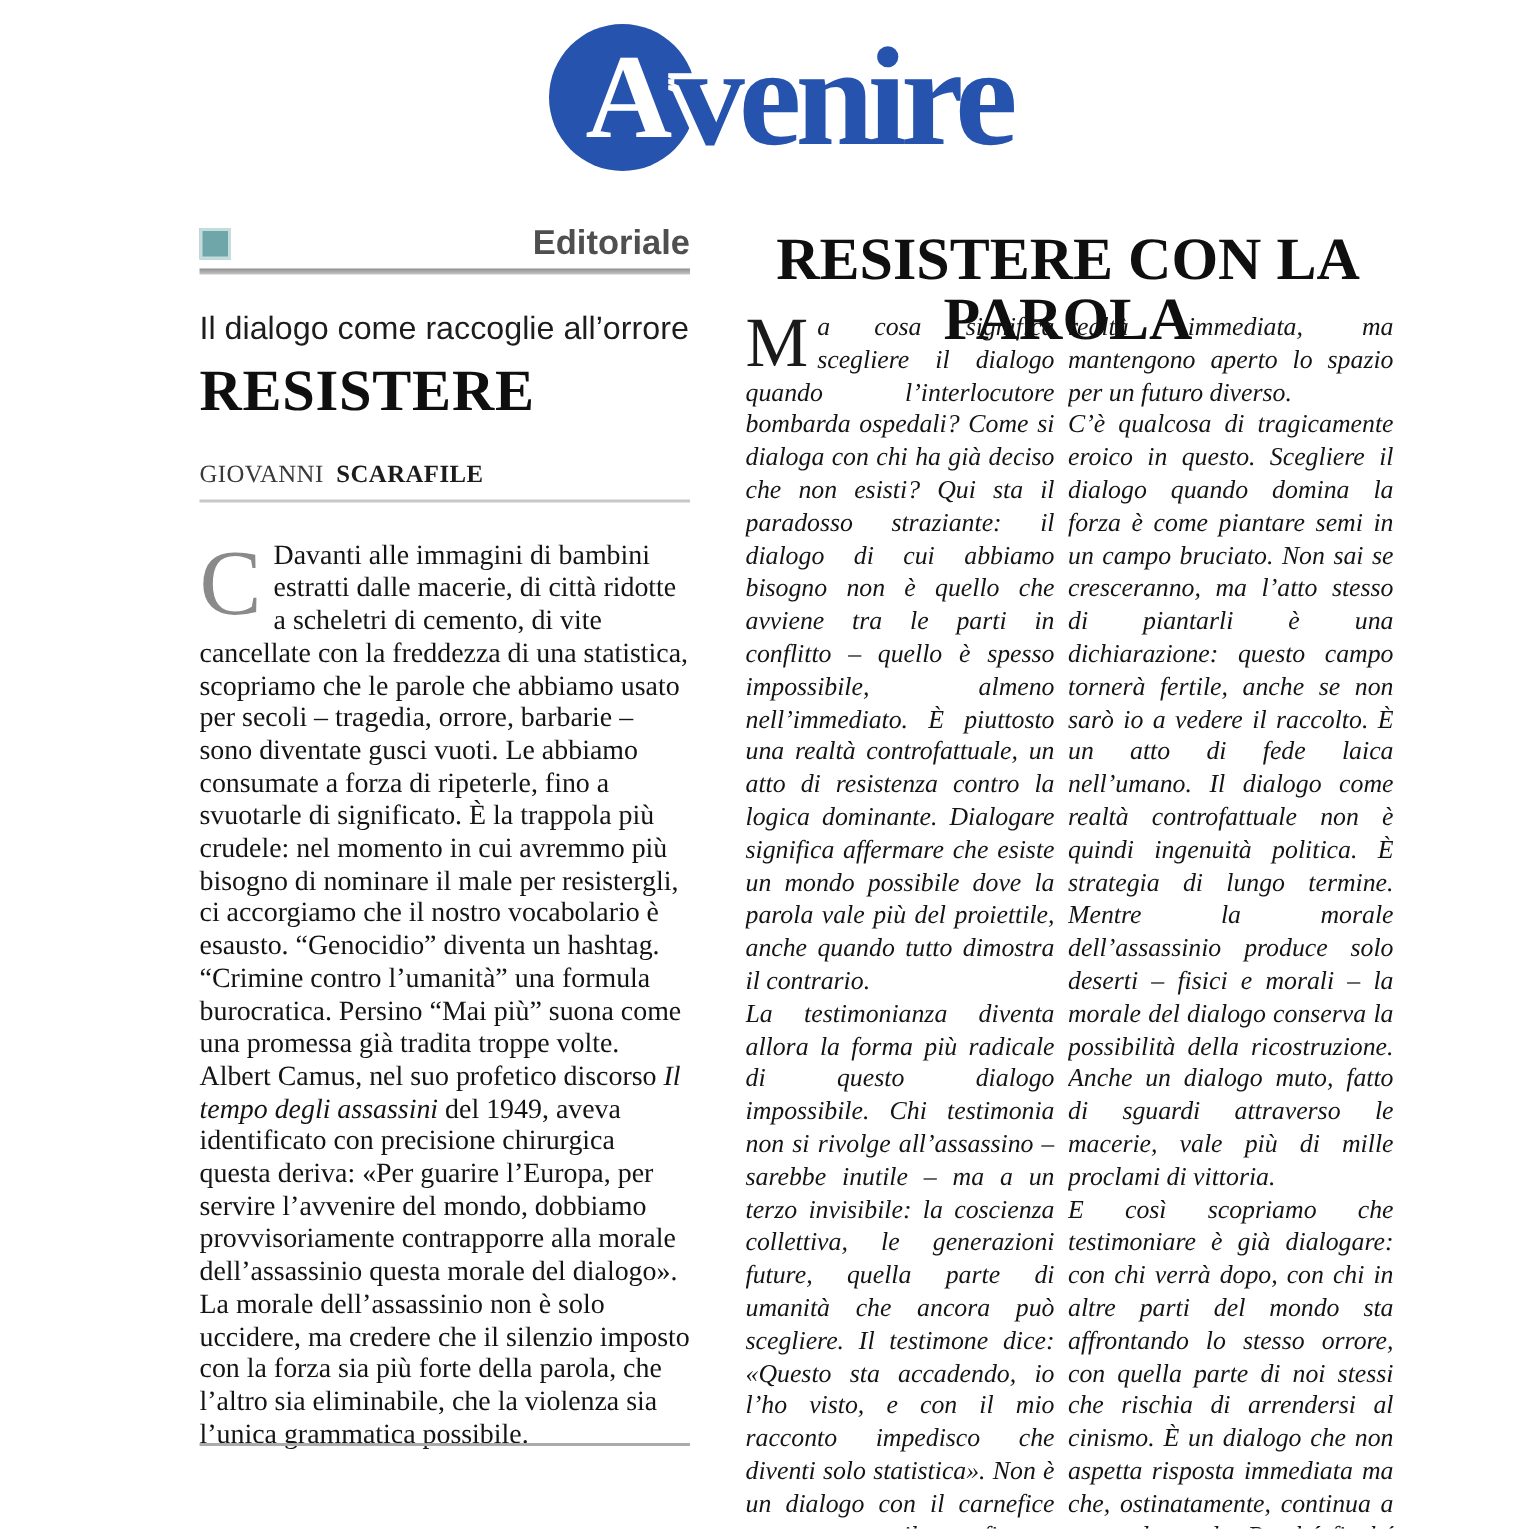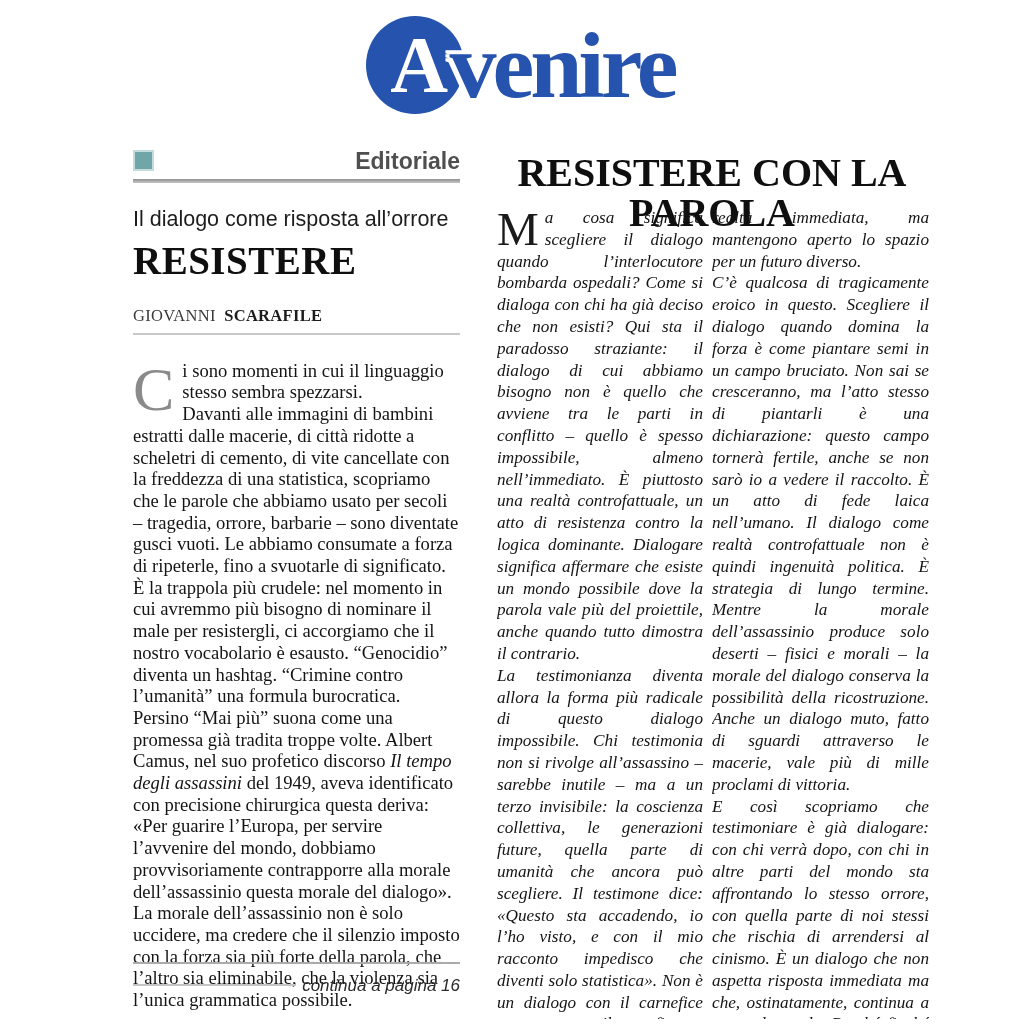--- a/index.html
+++ b/index.html
@@ -15,21 +15,21 @@
     position:absolute;left:50%;top:50%;transform:translate(-42%,-50%);
     font-family:"Liberation Serif",serif;font-weight:700;font-size:80px;line-height:1;color:#ffffff;
   }
   .logo-rest{
     font-family:Liberation Serif, serif;font-weight:700;font-size:94px;line-height:.9;
     color:#2653ad;letter-spacing:-4px;margin-left:-14px;position:relative;
     text-shadow:-4px 0 0 #ffffff,-4px 4px 0 #ffffff,-4px -4px 0 #ffffff;
   }
   
   .left-col{position:absolute;left:133px;top:150px;width:327px;}
-  .section-row{display:flex;justify-content:space-between;align-items:flex-start;}
+  .section-row{display:flex;justify-content:space-between;align-items:flex-end;}
   .teal-square{width:21px;height:21px;background:#6fa6aa;border:2px solid #c5dcdd;box-sizing:border-box;}
   .section-label{font-family:"Liberation Sans",sans-serif;font-weight:700;font-size:23px;color:#4f4f4f;line-height:1;}
   .rule-thick{height:4px;background:linear-gradient(#8f8f8f,#c6c6c6);margin-top:6px;}
   .kicker{margin-top:24px;font-family:"Liberation Sans",sans-serif;font-size:21.5px;color:#1d1d1d;}
   .headline{margin-top:8px;font-size:39px;font-weight:700;line-height:1.07;color:#0f0f0f;letter-spacing:.5px;}
   .byline{margin-top:24px;font-family:Liberation Serif, serif;font-size:16.5px;letter-spacing:.3px;color:#222;}
   .byline .first{font-weight:400;color:#3a3a3a;}
   .byline .last{font-weight:700;color:#1c1c1c;margin-left:4px;}
   .rule-thin{height:2px;background:#c8c8c8;margin-top:7px;}
   .left-body{margin-top:25px;font-size:18.6px;line-height:21.7px;color:#141414;}
@@ -68,45 +68,40 @@
   </div>
 </header>
 
 <section class="left-col">
   <div class="section-row">
     <span class="teal-square"></span>
     <span class="section-label">Editoriale</span>
   </div>
   <div class="rule-thick"></div>
 
-  <div class="kicker">Il dialogo come risposta all’orrore</div>
+  <div class="kicker">Il dialogo come raccoglie all’orrore</div>
 
   <h1 class="headline" style="margin:8px 0 0 0;">
     <span>RESISTERE</span><br>
   </h1>
 
   <div class="byline">
     <span class="first">GIOVANNI</span>
     <span class="last">SCARAFILE</span>
   </div>
   <div class="rule-thin"></div>
 
   <div class="left-body">
     <span class="dropcap-c">C</span>
-    <p>i sono momenti in cui il linguaggio stesso sembra spezzarsi.</p>
     <p><span>Davanti alle immagini di bambini estratti dalle macerie, di città ridotte a scheletri di cemento, di vite cancellate con la freddezza di una statistica, scopriamo che le parole che abbiamo usato per secoli – tragedia, orrore, barbarie – sono diventate gusci vuoti. Le abbiamo consumate a forza di ripeterle, fino a svuotarle di significato. È la trappola più crudele: nel momento in cui avremmo più bisogno di nominare il male per resistergli, ci accorgiamo che il nostro vocabolario è esausto. “Genocidio” diventa un hashtag. “Crimine contro l’umanità” una formula burocratica. Persino “Mai più” suona come una promessa già tradita troppe volte. Albert Camus, nel suo profetico discorso </span><em>Il tempo degli assassini</em><span> del 1949, aveva identificato con precisione chirurgica questa deriva: «Per guarire l’Europa, per servire l’avvenire del mondo, dobbiamo provvisoriamente contrapporre alla morale dell’assassinio questa morale del dialogo». La morale dell’assassinio non è solo uccidere, ma credere che il silenzio imposto con la forza sia più forte della parola, che l’altro sia eliminabile, che la violenza sia l’unica grammatica possibile.</span></p>
   </div>
 </section>
 
 <div class="continua-block">
   <div class="continua-rule"></div>
-  <div class="continua-row">
-    <span class="continua-line"></span>
-    <span class="continua-text">continua a pagina 16</span>
-  </div>
 </div>
 
 <h2 class="article-title" style="margin:0;">RESISTERE CON LA PAROLA</h2>
 
 <section class="col col-mid">
   <span class="dropcap-m">M</span>
   <p>a cosa significa scegliere il dialogo quando l’interlocutore bombarda ospedali? Come si dialoga con chi ha già deciso che non esisti? Qui sta il paradosso straziante: il dialogo di cui abbiamo bisogno non è quello che avviene tra le parti in conflitto – quello è spesso impossibile, almeno nell’immediato. È piuttosto una realtà controfattuale, un atto di resistenza contro la logica dominante. Dialogare significa affermare che esiste un mondo possibile dove la parola vale più del proiettile, anche quando tutto dimostra il contrario.</p>
   <p>La testimonianza diventa allora la forma più radicale di questo dialogo impossibile. Chi testimonia non si rivolge all’assassino – sarebbe inutile – ma a un terzo invisibile: la coscienza collettiva, le generazioni future, quella parte di umanità che ancora può scegliere. Il testimone dice: «Questo sta accadendo, io l’ho visto, e con il mio racconto impedisco che diventi solo statistica». Non è un dialogo con il carnefice ma nonostante il carnefice.</p>
   <p>Ogni testimonianza autentica crea una crepa nella morale dell’assassinio. Il medico che documenta le ferite che cura, il maestro che continua a insegnare sotto le bombe, il giornalista che raccoglie nomi invece che numeri – tutti affermano implicitamente che esiste un’altra logica. Non cambiano la</p>
 </section>

